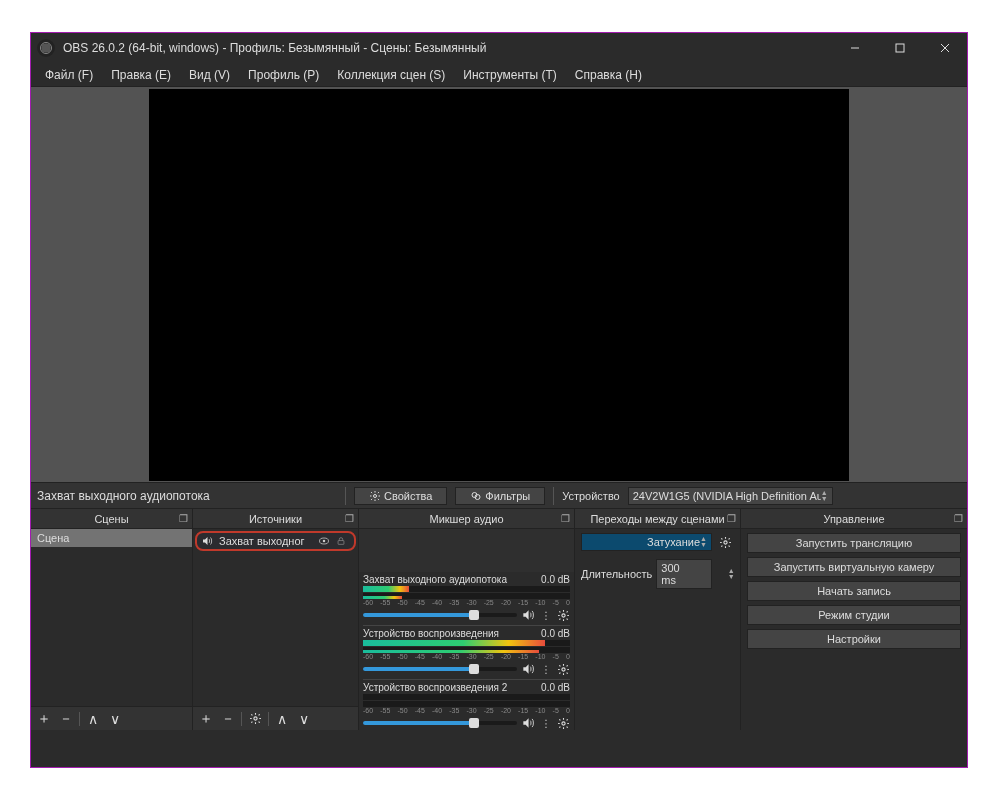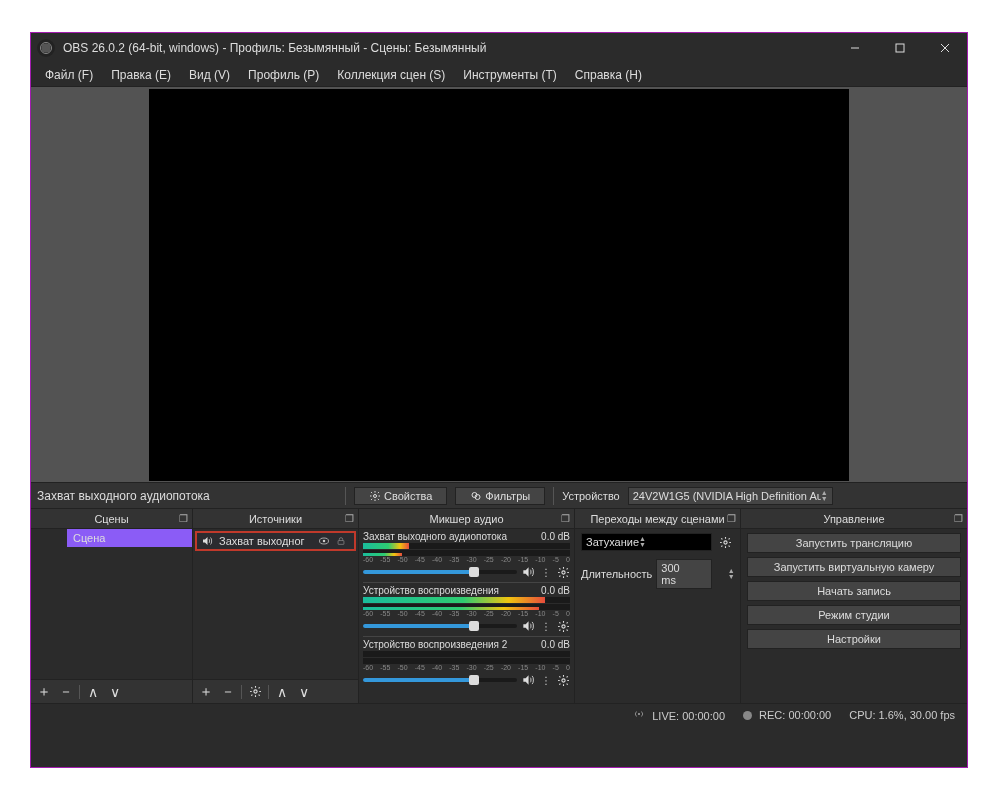--- a/index.html
+++ b/index.html
@@ -26,48 +26,48 @@
 .dock { display: flex; flex-direction: column; border-right: 1px solid #222; background: #2f2f2f; }
 .dock:last-child { border-right: none; }
 .dock-head { height: 20px; background: #333; display: flex; align-items: center; justify-content: center; position: relative; font-size: 11px; color: #ddd; border-bottom: 1px solid #222; }
 .dock-head .popout { position: absolute; right: 4px; font-size: 10px; color: #aaa; cursor: pointer; }
 .dock-body { flex: 1; overflow: hidden; position: relative; background: #2b2b2b; }
 .dock-footer { height: 24px; background: #333; border-top: 1px solid #222; display: flex; align-items: center; padding: 0 4px; gap: 4px; }
 .footbtn { width: 18px; height: 18px; color: #ddd; font-size: 14px; display:flex; align-items:center; justify-content:center; cursor:pointer; }
 
 .scenes-dock { width: 162px; justify-content: flex-end; }
 .sources-dock { width: 166px; }
-.mixer-dock { width: 216px; }
+.mixer-dock { width: 216px; gap: 43px; }
 .trans-dock { width: 166px; }
 .controls-dock { flex: 1; }
 
 .listitem { font-size: 11px; color: #ddd; padding: 3px 6px; cursor:pointer; }
-.listitem.sel { background: #8b5cf6; margin-left: 36px; }
-
-
-.source-row { display:flex; align-items:center; gap:4px; padding: 2px 4px; font-size:11px; background:#2b2b2f; border:2px solid #c0392b; border-radius:0; margin:2px; cursor:pointer; }
+.listitem.sel { background: #737373; }
+
+
+.source-row { display:flex; align-items:center; gap:4px; padding: 2px 4px; font-size:11px; background:#2b2b2f; border:2px solid #c0392b; border-radius:8px; margin:2px; cursor:pointer; }
 .source-row .name { flex:1; white-space:nowrap; overflow:hidden; text-overflow:ellipsis; }
 .src-icon { width:14px; text-align:center; color:#ccc; }
 
 
 .mixer-ch { padding: 2px 4px 0 4px; font-size: 10px; color:#ddd; }
 .mixer-ch .chhead { display:flex; justify-content:space-between; }
 .meter { height: 6px; background:#1a1a1a; position:relative; margin-top:1px; overflow:hidden; }
 .meter .bar { position:absolute; left:0; top:0; bottom:0; background: linear-gradient(to right, #1abc9c 0%, #2ecc71 55%, #f1c40f 80%, #e74c3c 100%); }
 .meter.line2 .bar { height:3px; top:auto; bottom:0; }
 .ticks { height:8px; display:flex; justify-content:space-between; font-size:7px; color:#888; }
 .chctrl { display:flex; align-items:center; gap:4px; margin-top:1px; }
 .volslider { flex:1; height:4px; background:#1a1a1a; position:relative; border-radius:2px; }
 .volslider .fill { position:absolute; left:0; top:0; bottom:0; background:#3498db; border-radius:2px; }
 .volslider .knob { position:absolute; top:-3px; width:10px; height:10px; background:#ddd; border-radius:2px; transform:translateX(-50%); }
 .sep { height:1px; background:#444; margin-top:3px; }
 
 
 .trans-row { display:flex; align-items:center; gap:4px; padding:4px 6px; font-size:11px; }
-.trans-select { flex:1; background:#000000; border:1px solid #222; color:#ddd; font-size:11px; padding:2px 4px; display:flex; justify-content:flex-start; align-items:center; cursor:pointer; }
+.trans-select { flex:1; background:#0c4a6e; border:1px solid #222; color:#ddd; font-size:11px; padding:2px 4px; display:flex; justify-content:flex-end; align-items:center; cursor:pointer; }
 .dur-input { width:56px; background:#444; border:1px solid #222; color:#ddd; font-size:11px; padding:2px 4px; display:flex; justify-content:flex-start; align-items:center;gap:48px; }
 
 
 .ctrlbtn { display:block; width: calc(100% - 12px); margin: 4px 6px 0 6px; background:#444; border:1px solid #222; color:#ddd; font-size:11px; padding:3px 0; text-align:center; cursor:pointer; }
 
 .statusbar { height: 22px; background: #2b2b2b; border-top: 1px solid #222; display:flex; align-items:center; justify-content:flex-end; gap:18px; padding:0 12px; font-size:11px; color:#ccc; }
 .statusbar .rec-dot { width:9px; height:9px; border-radius:50%; background:#888; display:inline-block; margin-right:4px; vertical-align:middle; }
 .statusbar .live-icn { display:inline-block; margin-right:4px; }
 
 .gear { display:inline-block; }
@@ -404,30 +404,14 @@
         <div class="ctrlbtn">Запустить трансляцию</div>
         <div class="ctrlbtn">Запустить виртуальную камеру</div>
         <div class="ctrlbtn">Начать запись</div>
         <div class="ctrlbtn">Режим студии</div>
         <div class="ctrlbtn">Настройки</div>
       </div>
     </div>
 
   </div>
 
-  <div class="statusbar">
-    <span>
-      <span class="live-icn">
-        <svg width="12" height="12" viewBox="0 0 24 24">
-            <circle cx="12" cy="12" r="2" fill="#aaa"></circle>
-            <path d="M7 7a7 7 0 000 10M17 7a7 7 0 010 10" stroke="#aaa" fill="none" stroke-width="1.5"></path>
-          </svg>
-      </span>
-      <span>LIVE: 00:00:00</span>
-    </span>
-    <span>
-      <span class="rec-dot"></span>
-      <span>REC: 00:00:00</span>
-    </span>
-    <span>CPU: 1.6%, 30.00 fps</span>
-  </div>
 
 </div>
 
 </body></html>

